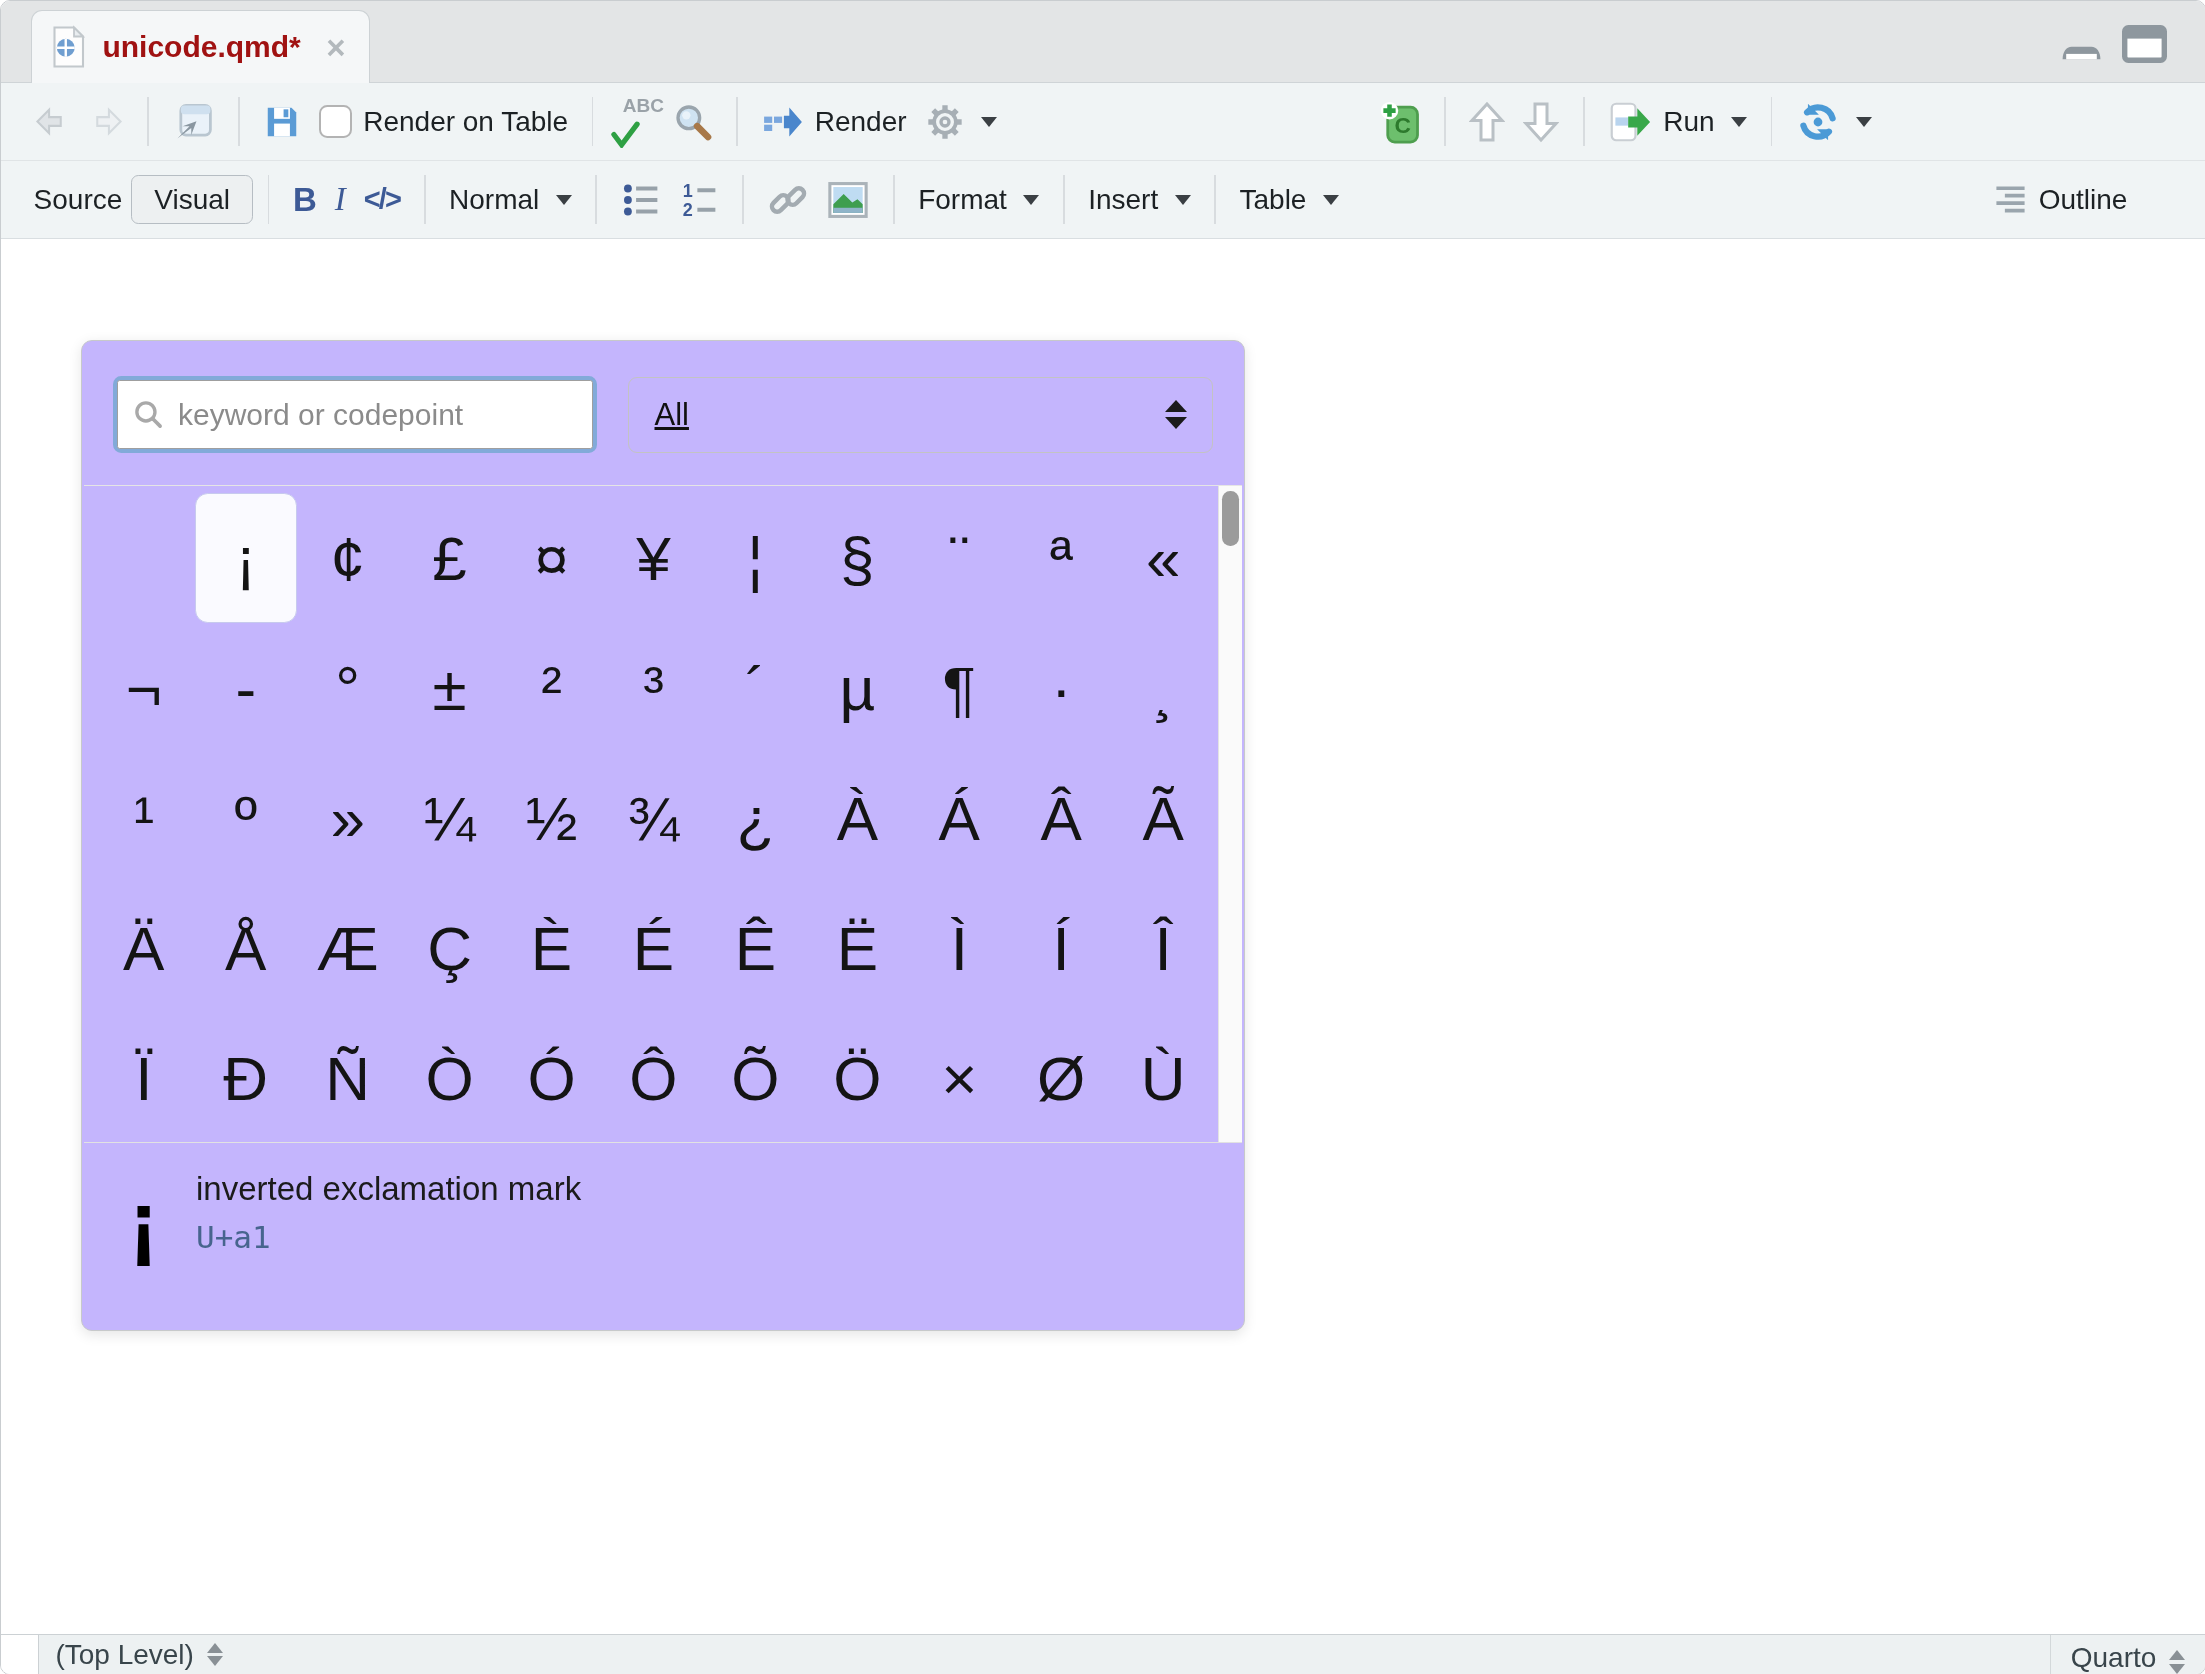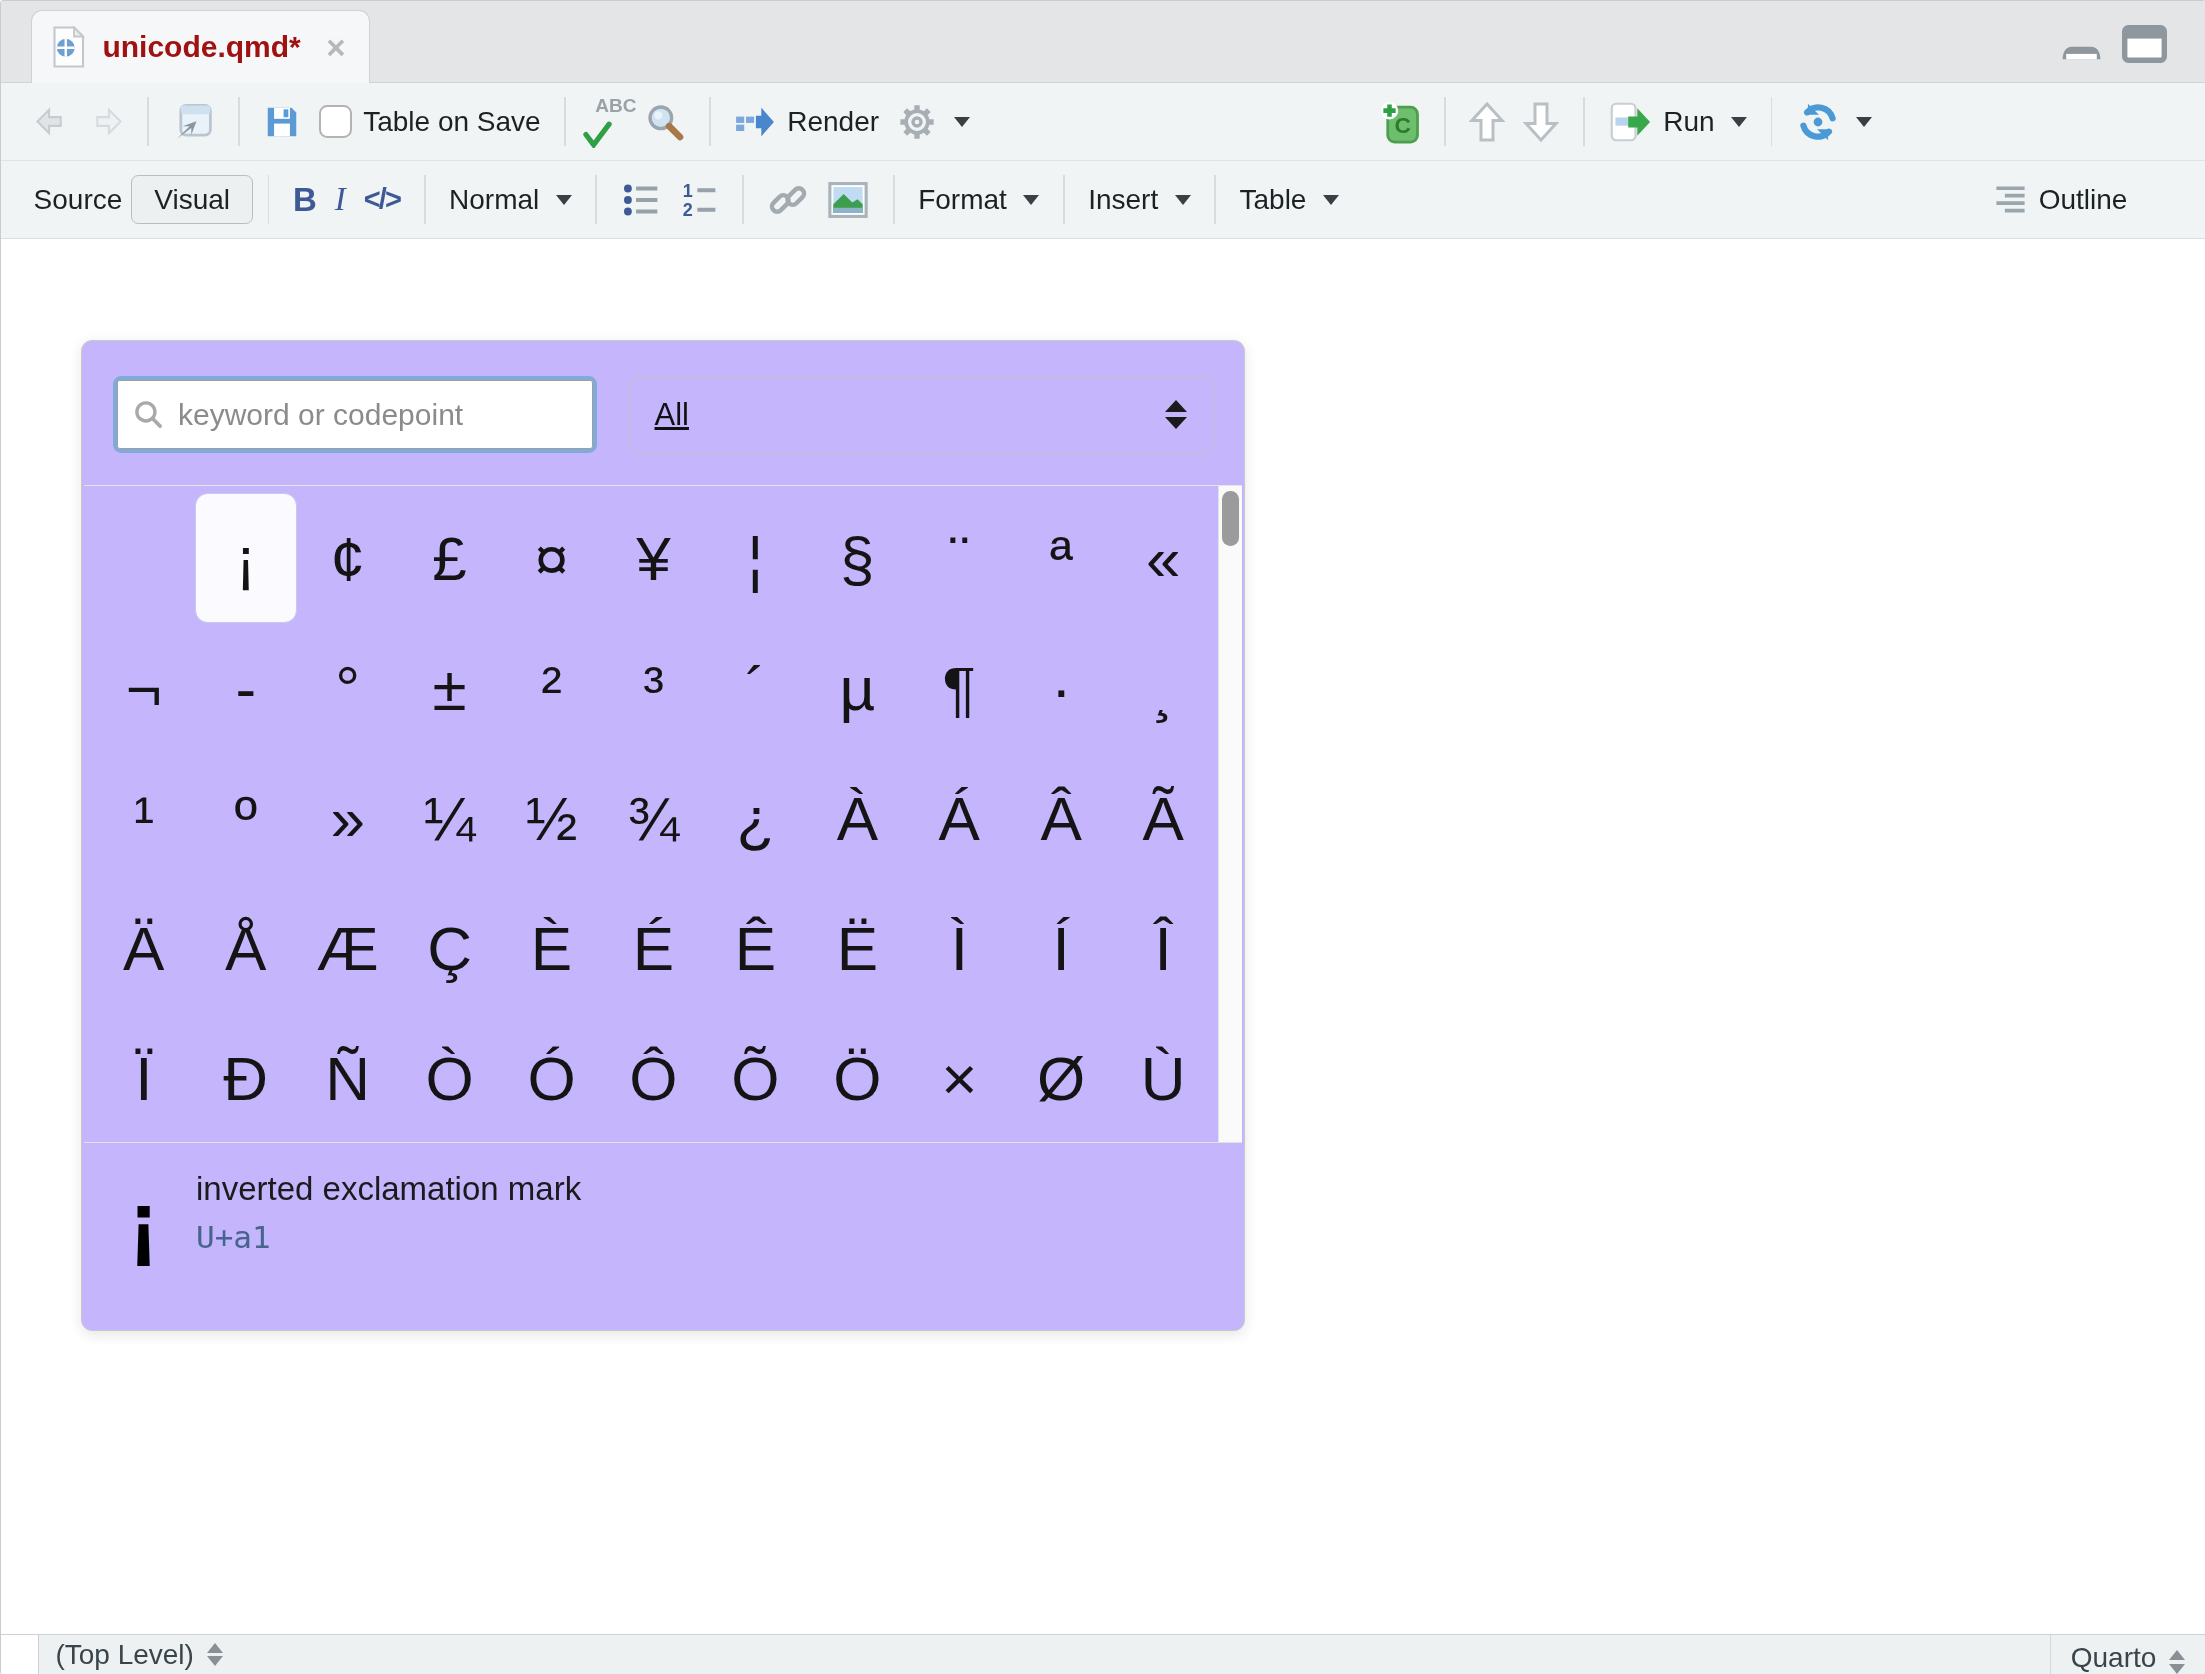--- a/index.html
+++ b/index.html
@@ -1,18 +1,18 @@
 <!DOCTYPE html>
 <html style="font-size:14.5px"><head>
 <meta charset="utf-8">
 <style>
   * { box-sizing: border-box; margin: 0; padding: 0; }
   html,body { width:2206px; height:1675px; }
   body { font-family:"Liberation Sans",sans-serif; background:#fff; }
-  .app { position:relative; width:2206px; height:1675px; border:1.8px solid #c9cdd0; border-radius:3px; overflow:hidden; background:#fff; }
+  .app { position:relative; width:2206px; height:1675px; border:1.8px solid #c9cdd0; border-radius:10px; overflow:hidden; background:#fff; }
 
   
   .tabbar { position:relative; height:82px; background:#e3e5e6; border-bottom:0.9px solid #cfd4d7; }
   .tab { position:absolute; left:30px; top:9px; height:73px; background:#f5f7f8; border:0.9px solid #cdd2d5; border-bottom:none; border-radius:11px 11px 0 0; display:flex; align-items:center; padding:0 23.6px 0 18px; gap:16.4px; }
   .tab-title { font-size:30px; font-weight:600; color:#a01212; }
   .tab-close { font-size:33px; font-weight:700; color:#b3b9bd; margin-left:9px; line-height:1; }
   .pane-controls { position:absolute; right:38px; top:23.6px; display:flex; gap:18px; align-items:flex-end; }
 
   
   .tb { display:flex; align-items:center; background:#f0f4f5; height:78px; padding:0 23.6px; }
@@ -128,21 +128,21 @@
     <span class="tbbtn">
       <svg width="38" height="38" viewBox="0 0 24 24">
         <path d="M3 3h15l3 3v15H3z" fill="#5b9bd5"></path>
         <rect x="7" y="13" width="10" height="8" fill="#fff"></rect>
         <rect x="7" y="3" width="10" height="7" fill="#fff"></rect>
         <rect x="13" y="4" width="3" height="5" fill="#5b9bd5"></rect>
       </svg>
     </span>
     <span class="tbbtn">
       <span class="checkbox"></span>
-      <span class="tbtxt">Table on Save</span>
+      <span class="tbtxt">Render on Table</span>
     </span>
     <span class="vsep"></span>
     <span class="tbbtn abc">
       <span>ABC</span>
       <svg width="31" height="27" viewBox="0 0 24 20">
           <path d="M3 10l6 8L21 2" fill="none" stroke="#2ea043" stroke-width="4" stroke-linecap="round"></path>
         </svg>
     </span>
     <span class="tbbtn">
       <svg width="40" height="40" viewBox="0 0 24 24">

